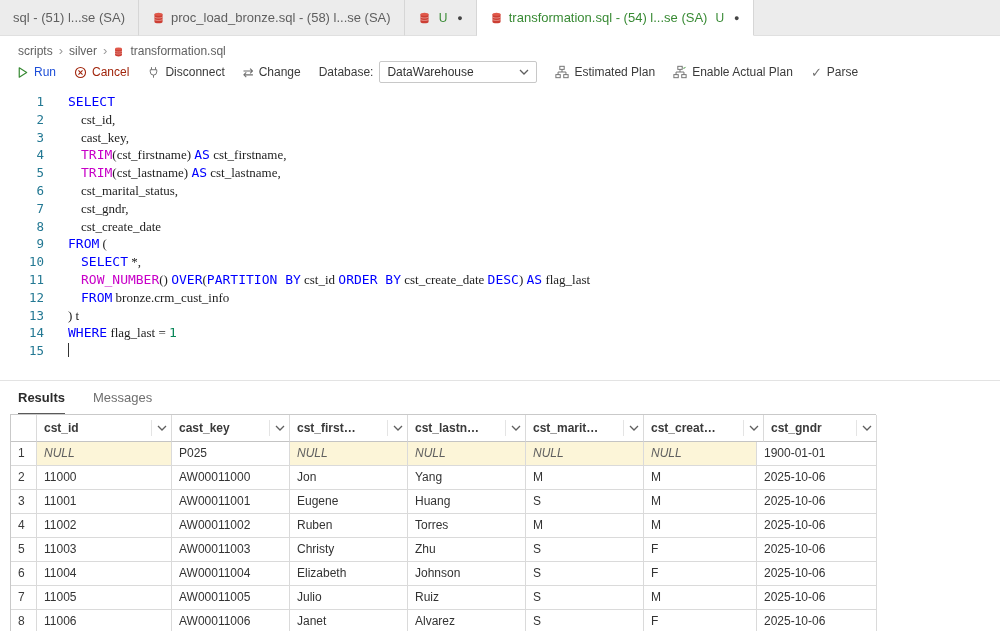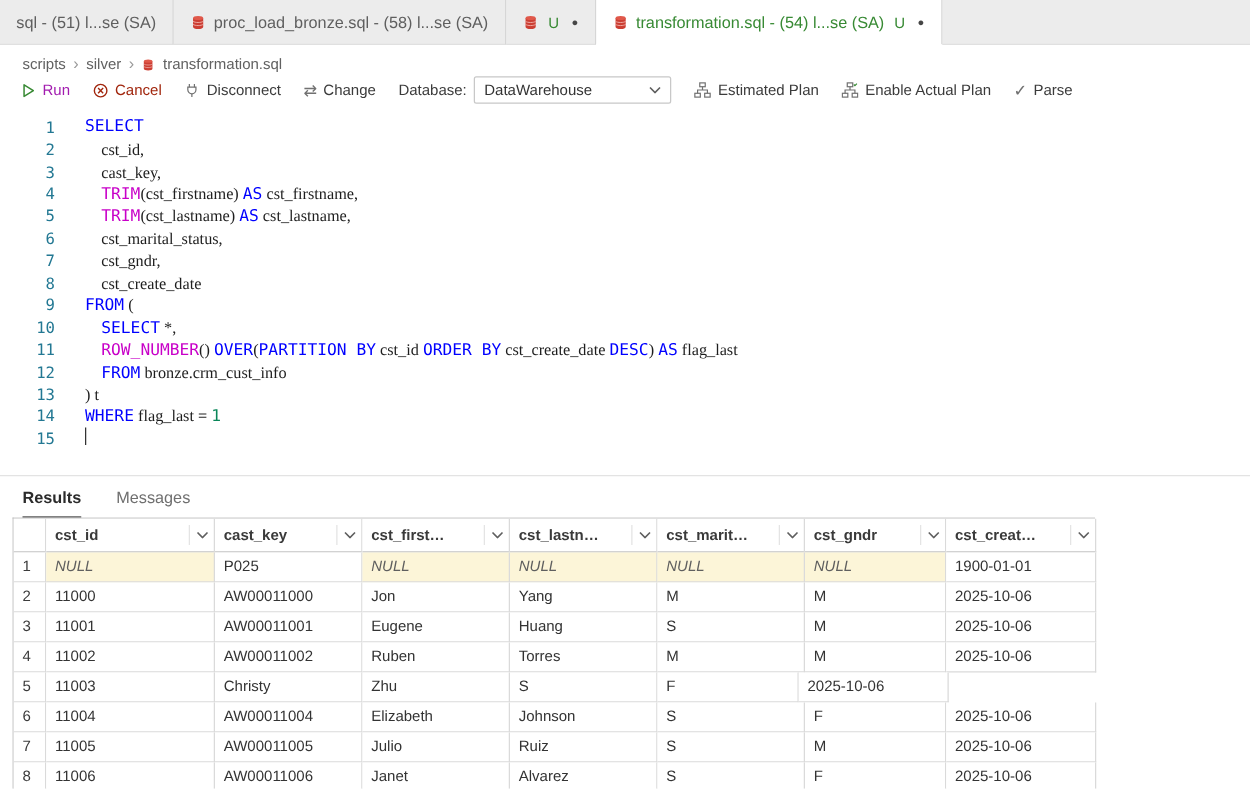--- a/index.html
+++ b/index.html
@@ -26,21 +26,21 @@
                 font-size:12px; color:#616161; flex:none; background:#fff; }
   .bc-sep { color:#9a9a9a; font-size:13px; }
   .bc-item { cursor:pointer; }
   .breadcrumb .db-icon svg { width:11px; height:12px; }
 
   
   .toolbar { display:flex; align-items:center; gap:18px; height:28px; padding:0 16px; flex:none;
              font-size:12px; color:#3b3b3b; background:#fff; }
   .tb-item { display:flex; align-items:center; gap:5px; cursor:pointer; white-space:nowrap; }
   .tb-icon { display:inline-flex; align-items:center; }
-  .run-label { color:#a21caf; }
+  .run-label { color:#1d4ed8; }
   .cancel-label { color:#a1260d; }
   .glyph-icon { font-size:13px; color:#717171; }
   .db-group { display:flex; align-items:center; gap:6px; }
   .db-select { display:flex; align-items:center; justify-content:space-between; width:158px; height:22px;
                border:1px solid #c8c8c8; border-radius:2px; padding:0 7px; background:#fff; cursor:pointer; }
   .db-select-value { font-size:12px; color:#333; }
 
   
   .editor { height:294px; flex:none; padding-top:7px; overflow:hidden; background:#fff; }
   .code-line { display:flex; height:17.8px; line-height:17.8px;
@@ -312,30 +312,30 @@
             </span>
           </div>
           <div class="gcell head-cell gc5">
             <span class="hlabel">cst_marit…</span>
             <span class="hchev">
               <svg width="10" height="6" viewBox="0 0 10 6">
                 <polyline points="1,1 5,5 9,1" fill="none" stroke="#5f5f5f" stroke-width="1.3"></polyline>
               </svg>
             </span>
           </div>
+          <div class="gcell head-cell gc7">
+            <span class="hlabel">cst_creat…</span>
+            <span class="hchev">
+              <svg width="10" height="6" viewBox="0 0 10 6">
+                <polyline points="1,1 5,5 9,1" fill="none" stroke="#5f5f5f" stroke-width="1.3"></polyline>
+              </svg>
+            </span>
+          </div>
           <div class="gcell head-cell gc6">
             <span class="hlabel">cst_gndr</span>
-            <span class="hchev">
-              <svg width="10" height="6" viewBox="0 0 10 6">
-                <polyline points="1,1 5,5 9,1" fill="none" stroke="#5f5f5f" stroke-width="1.3"></polyline>
-              </svg>
-            </span>
-          </div>
-          <div class="gcell head-cell gc7">
-            <span class="hlabel">cst_creat…</span>
             <span class="hchev">
               <svg width="10" height="6" viewBox="0 0 10 6">
                 <polyline points="1,1 5,5 9,1" fill="none" stroke="#5f5f5f" stroke-width="1.3"></polyline>
               </svg>
             </span>
           </div>
         </div>
         <div class="grow">
           <div class="gcell gc0 rownum">1</div>
           <div class="gcell gc1 nullcell">NULL</div>
@@ -372,20 +372,21 @@
           <div class="gcell gc2">AW00011002</div>
           <div class="gcell gc3">Ruben</div>
           <div class="gcell gc4">Torres</div>
           <div class="gcell gc5">M</div>
           <div class="gcell gc6">M</div>
           <div class="gcell gc7">2025-10-06</div>
         </div>
         <div class="grow">
           <div class="gcell gc0 rownum">5</div>
           <div class="gcell gc1">11003</div>
+          <div class="gcell gc2">AW00011003</div>
           <div class="gcell gc3">Christy</div>
           <div class="gcell gc4">Zhu</div>
           <div class="gcell gc5">S</div>
           <div class="gcell gc6">F</div>
           <div class="gcell gc7">2025-10-06</div>
         </div>
         <div class="grow">
           <div class="gcell gc0 rownum">6</div>
           <div class="gcell gc1">11004</div>
           <div class="gcell gc2">AW00011004</div>

